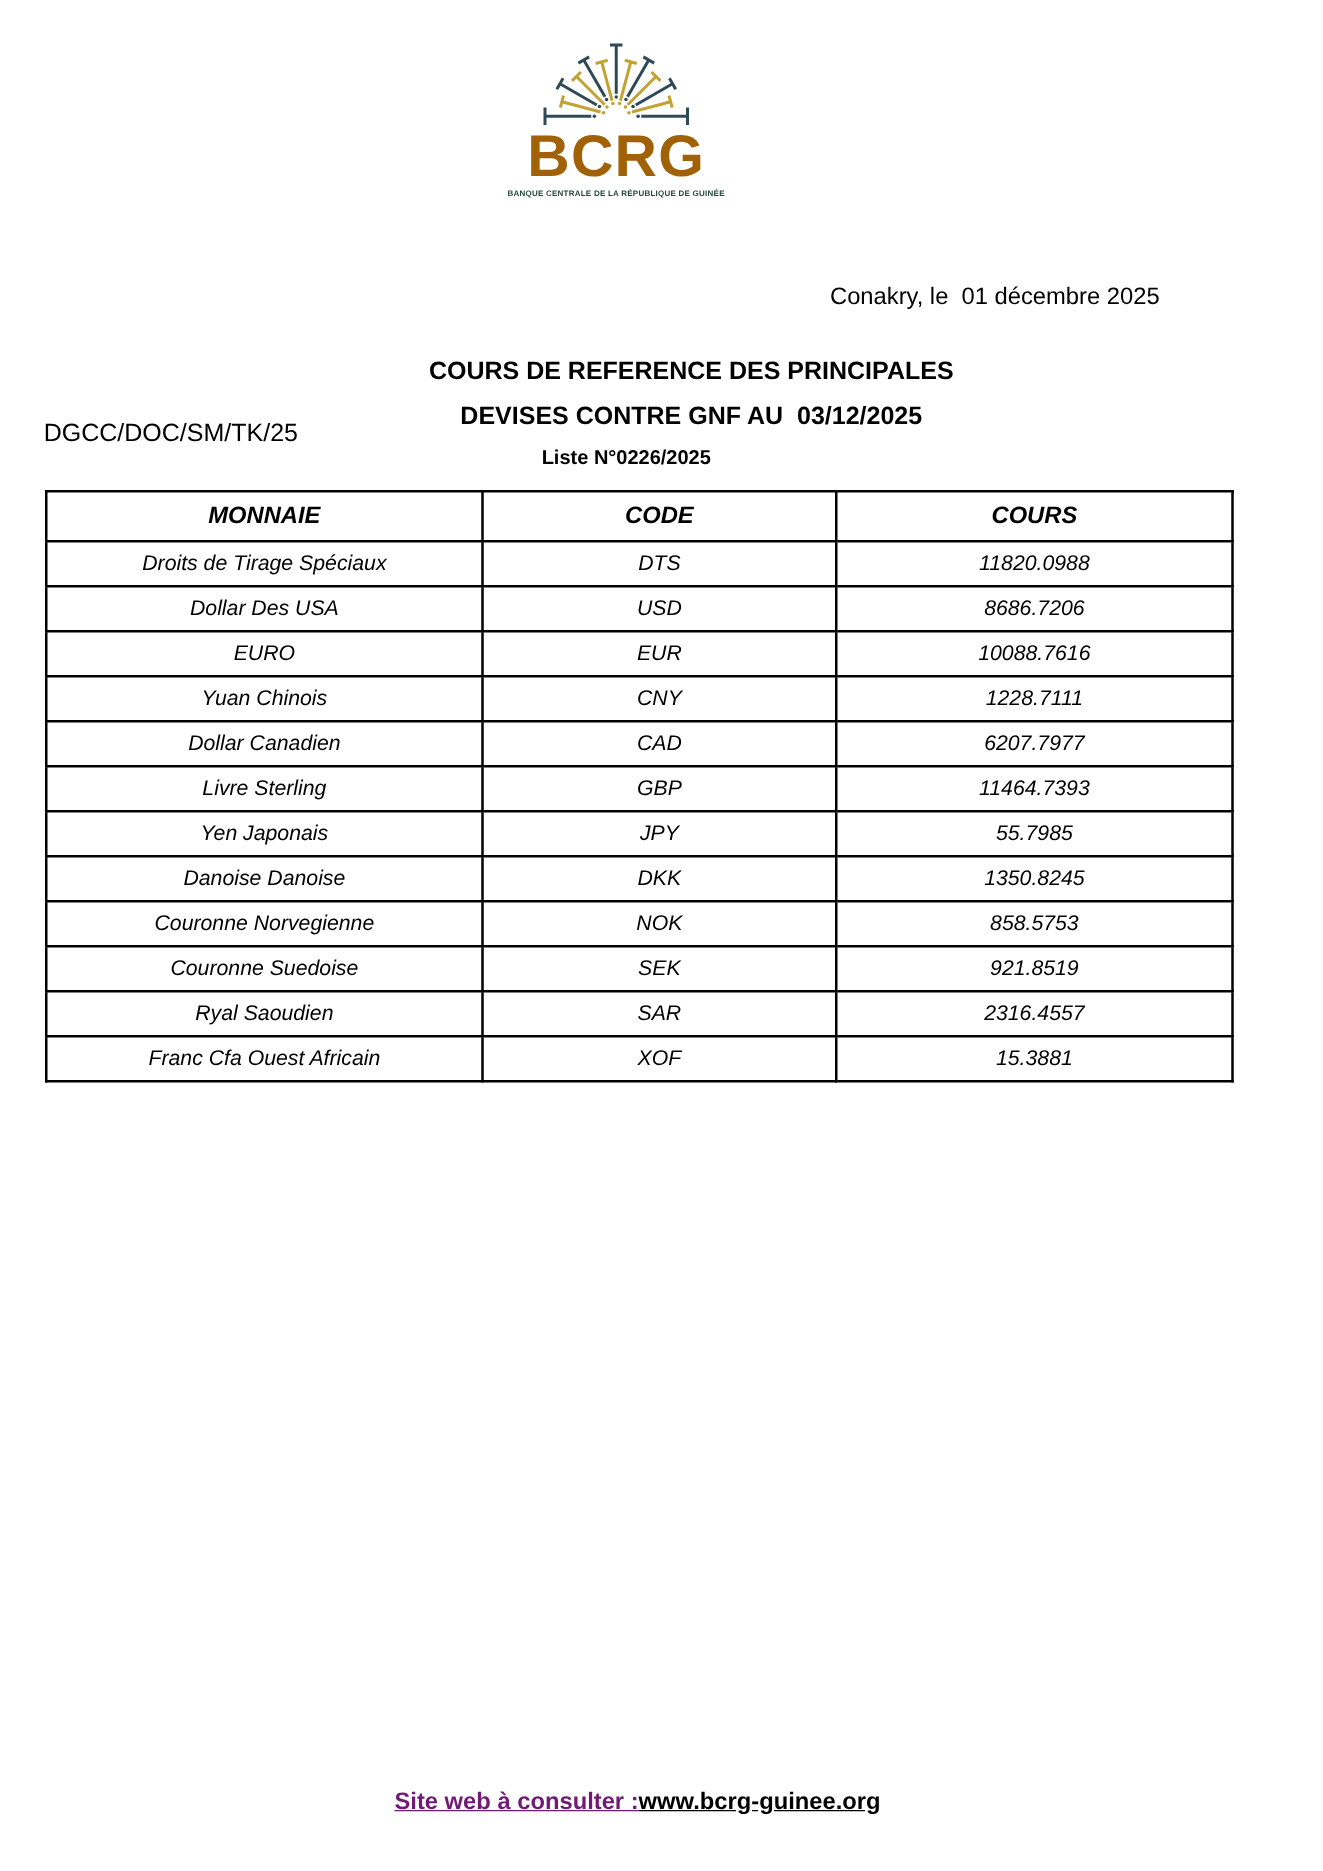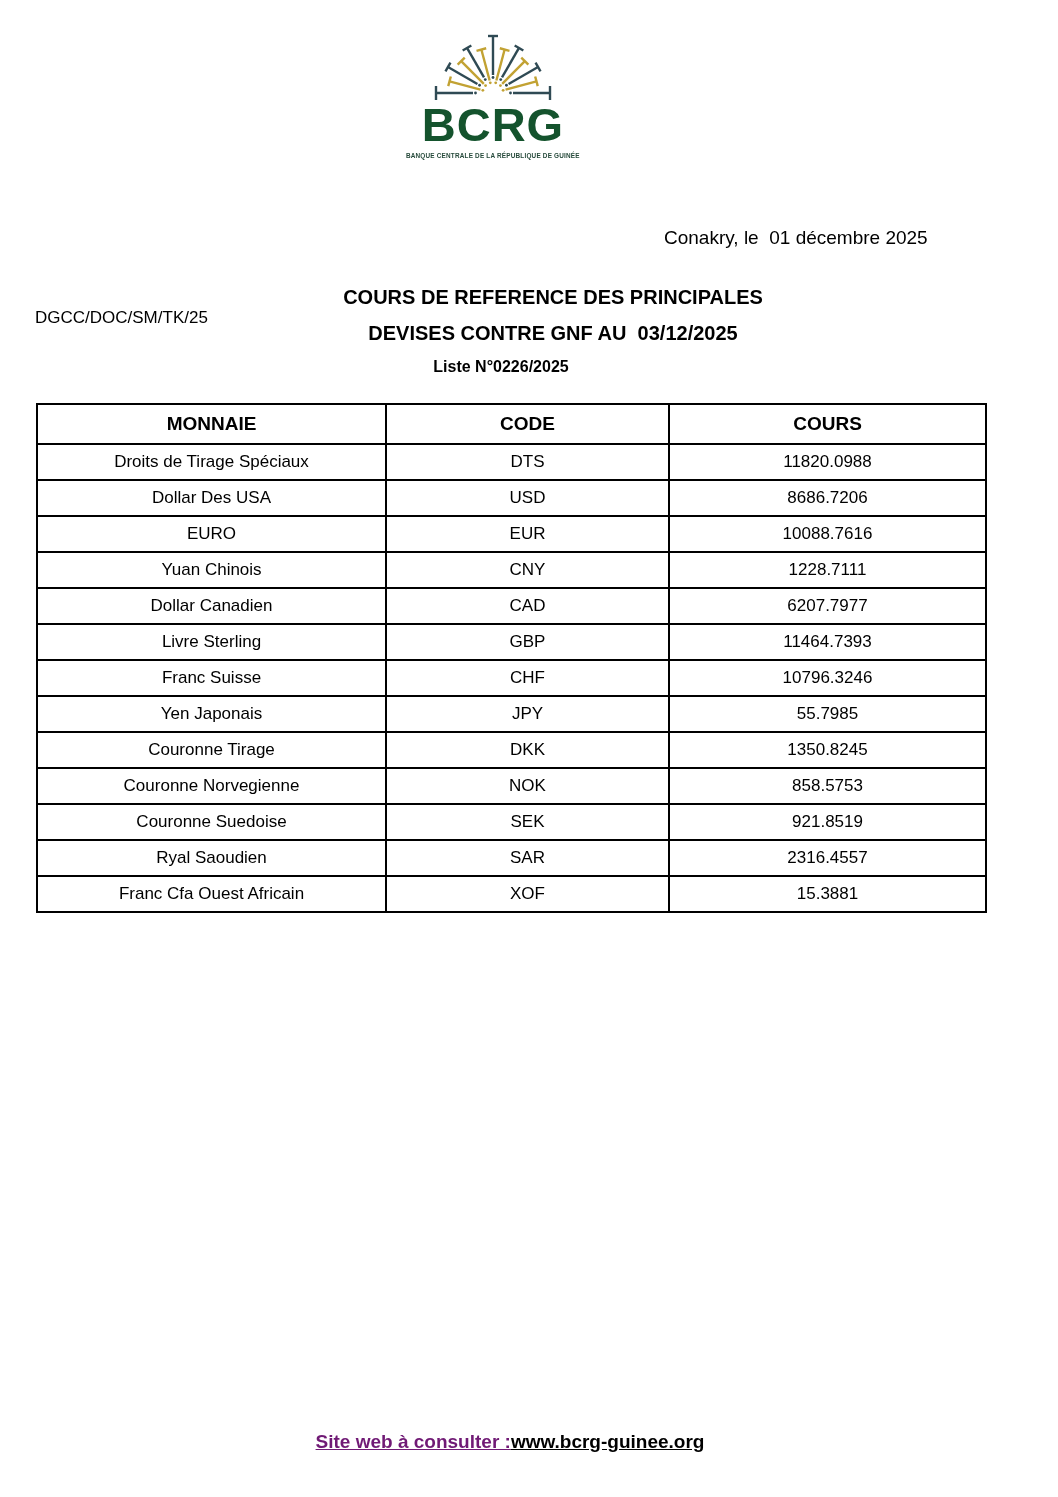--- a/index.html
+++ b/index.html
@@ -49,46 +49,47 @@
   }
   .title-line1 {
     position: absolute;
     top: 286px; left: 0; width: 100%;
     text-align: center;
     font-size: 20px; font-weight: bold;
     transform: translateX(24px);
   }
   .reference-code {
     position: absolute;
-    top: 308px; left: 35px;
-    font-size: 17px;
+    top: 336px; left: 35px;
+    font-size: 20px;
   }
   .title-line2 {
     position: absolute;
     top: 322px; left: 0; width: 100%;
     text-align: center;
     font-size: 20px; font-weight: bold;
     white-space: pre;
     transform: translateX(24px);
   }
   .list-number {
     position: absolute;
     top: 358px; left: 0; width: 100%;
     text-align: center;
     font-size: 16px; font-weight: bold;
     transform: translateX(-28px);
   }
 
   
   table.rates {
     position: absolute;
-    top: 403px; left: 36px;
+    top: 392px; left: 36px;
     width: 949px;
     border-collapse: collapse;
     table-layout: fixed;
+    font-style: italic;
   }
   table.rates th, table.rates td {
     border: 2px solid #000000;
     text-align: center;
     vertical-align: middle;
     padding: 0;
     overflow: hidden;
   }
   table.rates th {
     font-size: 19px;
@@ -160,21 +161,21 @@
         <line x1="80.5884572681199" y1="54" x2="110.03332099679079" y2="36.999999999999986" stroke="#2f4a54" stroke-width="2.4"></line>
         <line x1="112.53332099679079" y1="41.33012701892218" x2="107.53332099679079" y2="32.669872981077795" stroke="#2f4a54" stroke-width="2.4"></line>
         <circle cx="78.42339375865879" cy="55.25" r="1.4" fill="#2f4a54"></circle>
         <line x1="77.55703574175789" y1="59.63535241366723" x2="108.46666218300807" y2="51.35314297038656" stroke="#c2a233" stroke-width="2.4"></line>
         <line x1="109.76075740852067" y1="56.1827721018319" x2="107.17256695749546" y2="46.52351383894121" stroke="#c2a233" stroke-width="2.4"></line>
         <circle cx="75.14222117603522" cy="60.28240002642353" r="1.4" fill="#c2a233"></circle>
         <line x1="85" y1="63" x2="122" y2="63" stroke="#2f4a54" stroke-width="2.4"></line>
         <line x1="122" y1="70" x2="122" y2="56" stroke="#2f4a54" stroke-width="2.4"></line>
         <circle cx="82.5" cy="63" r="1.4" fill="#2f4a54"></circle>
       </svg>
-    <div class="logo-acronym" style="color: #14532d;">BCRG</div>
+    <div class="logo-acronym" style="color: #a16207;">BCRG</div>
     <div class="logo-tagline" style="color: rgb(37, 73, 58);">BANQUE CENTRALE DE LA RÉPUBLIQUE DE GUINÉE</div>
   </div>
 
   <div class="place-date">Conakry, le  01 décembre 2025</div>
 
   <div class="title-line1">COURS DE REFERENCE DES PRINCIPALES</div>
 
   <div class="reference-code">DGCC/DOC/SM/TK/25</div>
 
   <div class="title-line2">DEVISES CONTRE GNF AU  03/12/2025</div>
@@ -219,31 +220,26 @@
           <td>Dollar Canadien</td>
           <td>CAD</td>
           <td>6207.7977</td>
         </tr>
         <tr>
           <td>Livre Sterling</td>
           <td>GBP</td>
           <td>11464.7393</td>
         </tr>
         <tr>
-          <td>Franc Suisse</td>
-          <td>CHF</td>
-          <td>10796.3246</td>
-        </tr>
-        <tr>
           <td>Yen Japonais</td>
           <td>JPY</td>
           <td>55.7985</td>
         </tr>
         <tr>
-          <td>Couronne Tirage</td>
+          <td>Danoise Danoise</td>
           <td>DKK</td>
           <td>1350.8245</td>
         </tr>
         <tr>
           <td>Couronne Norvegienne</td>
           <td>NOK</td>
           <td>858.5753</td>
         </tr>
         <tr>
           <td>Couronne Suedoise</td>

